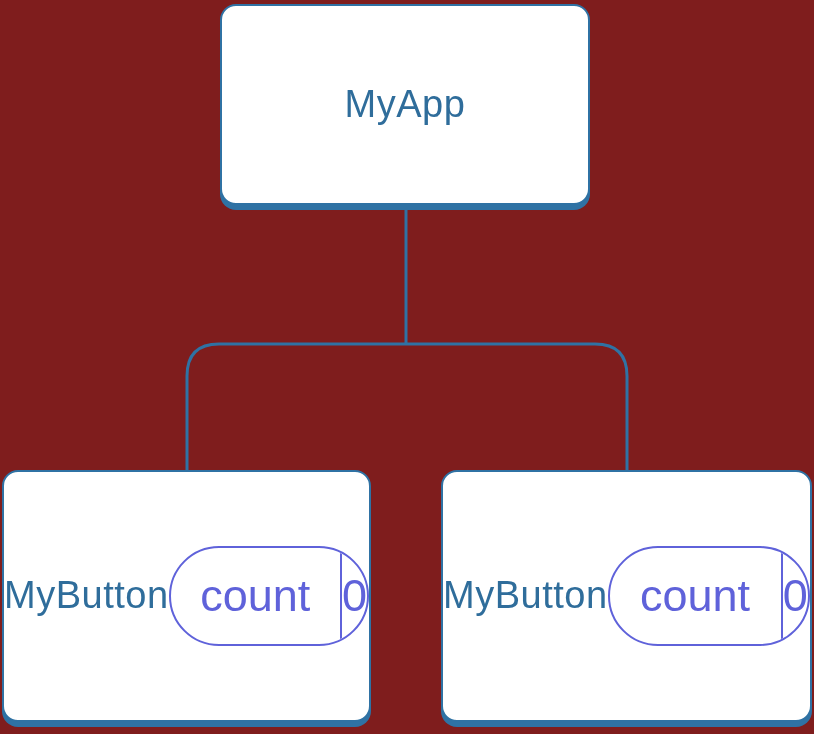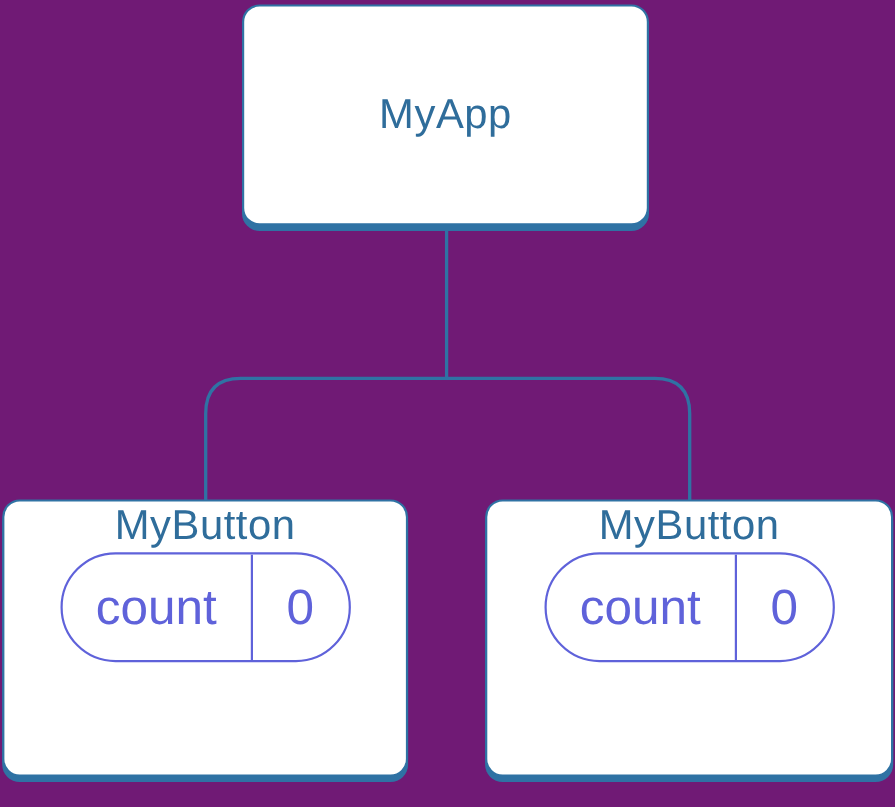--- a/index.html
+++ b/index.html
@@ -5,21 +5,21 @@
 <style>
   html, body {
     margin: 0;
     padding: 0;
     font-family: "Liberation Sans", sans-serif;
   }
   .canvas {
     position: relative;
     width: 814px;
     height: 734px;
-    background: #701a75;
+    background: #7f1d1d;
     overflow: hidden;
   }
   .connectors {
     position: absolute;
     left: 0;
     top: 0;
     width: 814px;
     height: 734px;
     pointer-events: none;
   }
@@ -34,25 +34,25 @@
   .node-root {
     left: 220px;
     top: 4px;
     width: 370px;
     height: 201px;
     display: flex;
     align-items: center;
     justify-content: center;
   }
   .node-child {
-    top: 454px;
+    top: 470px;
     width: 369px;
     height: 252px;
     display: flex;
-    flex-direction: column;
+    flex-direction: row;
     align-items: center;
   }
   .node-child.left  { left: 2px; }
   .node-child.right { left: 441px; width: 371px; }
   .node-title {
     font-size: 38px;
     font-weight: 500;
     letter-spacing: 0.5px;
     color: #2f6d9b;
     line-height: 1.2;

